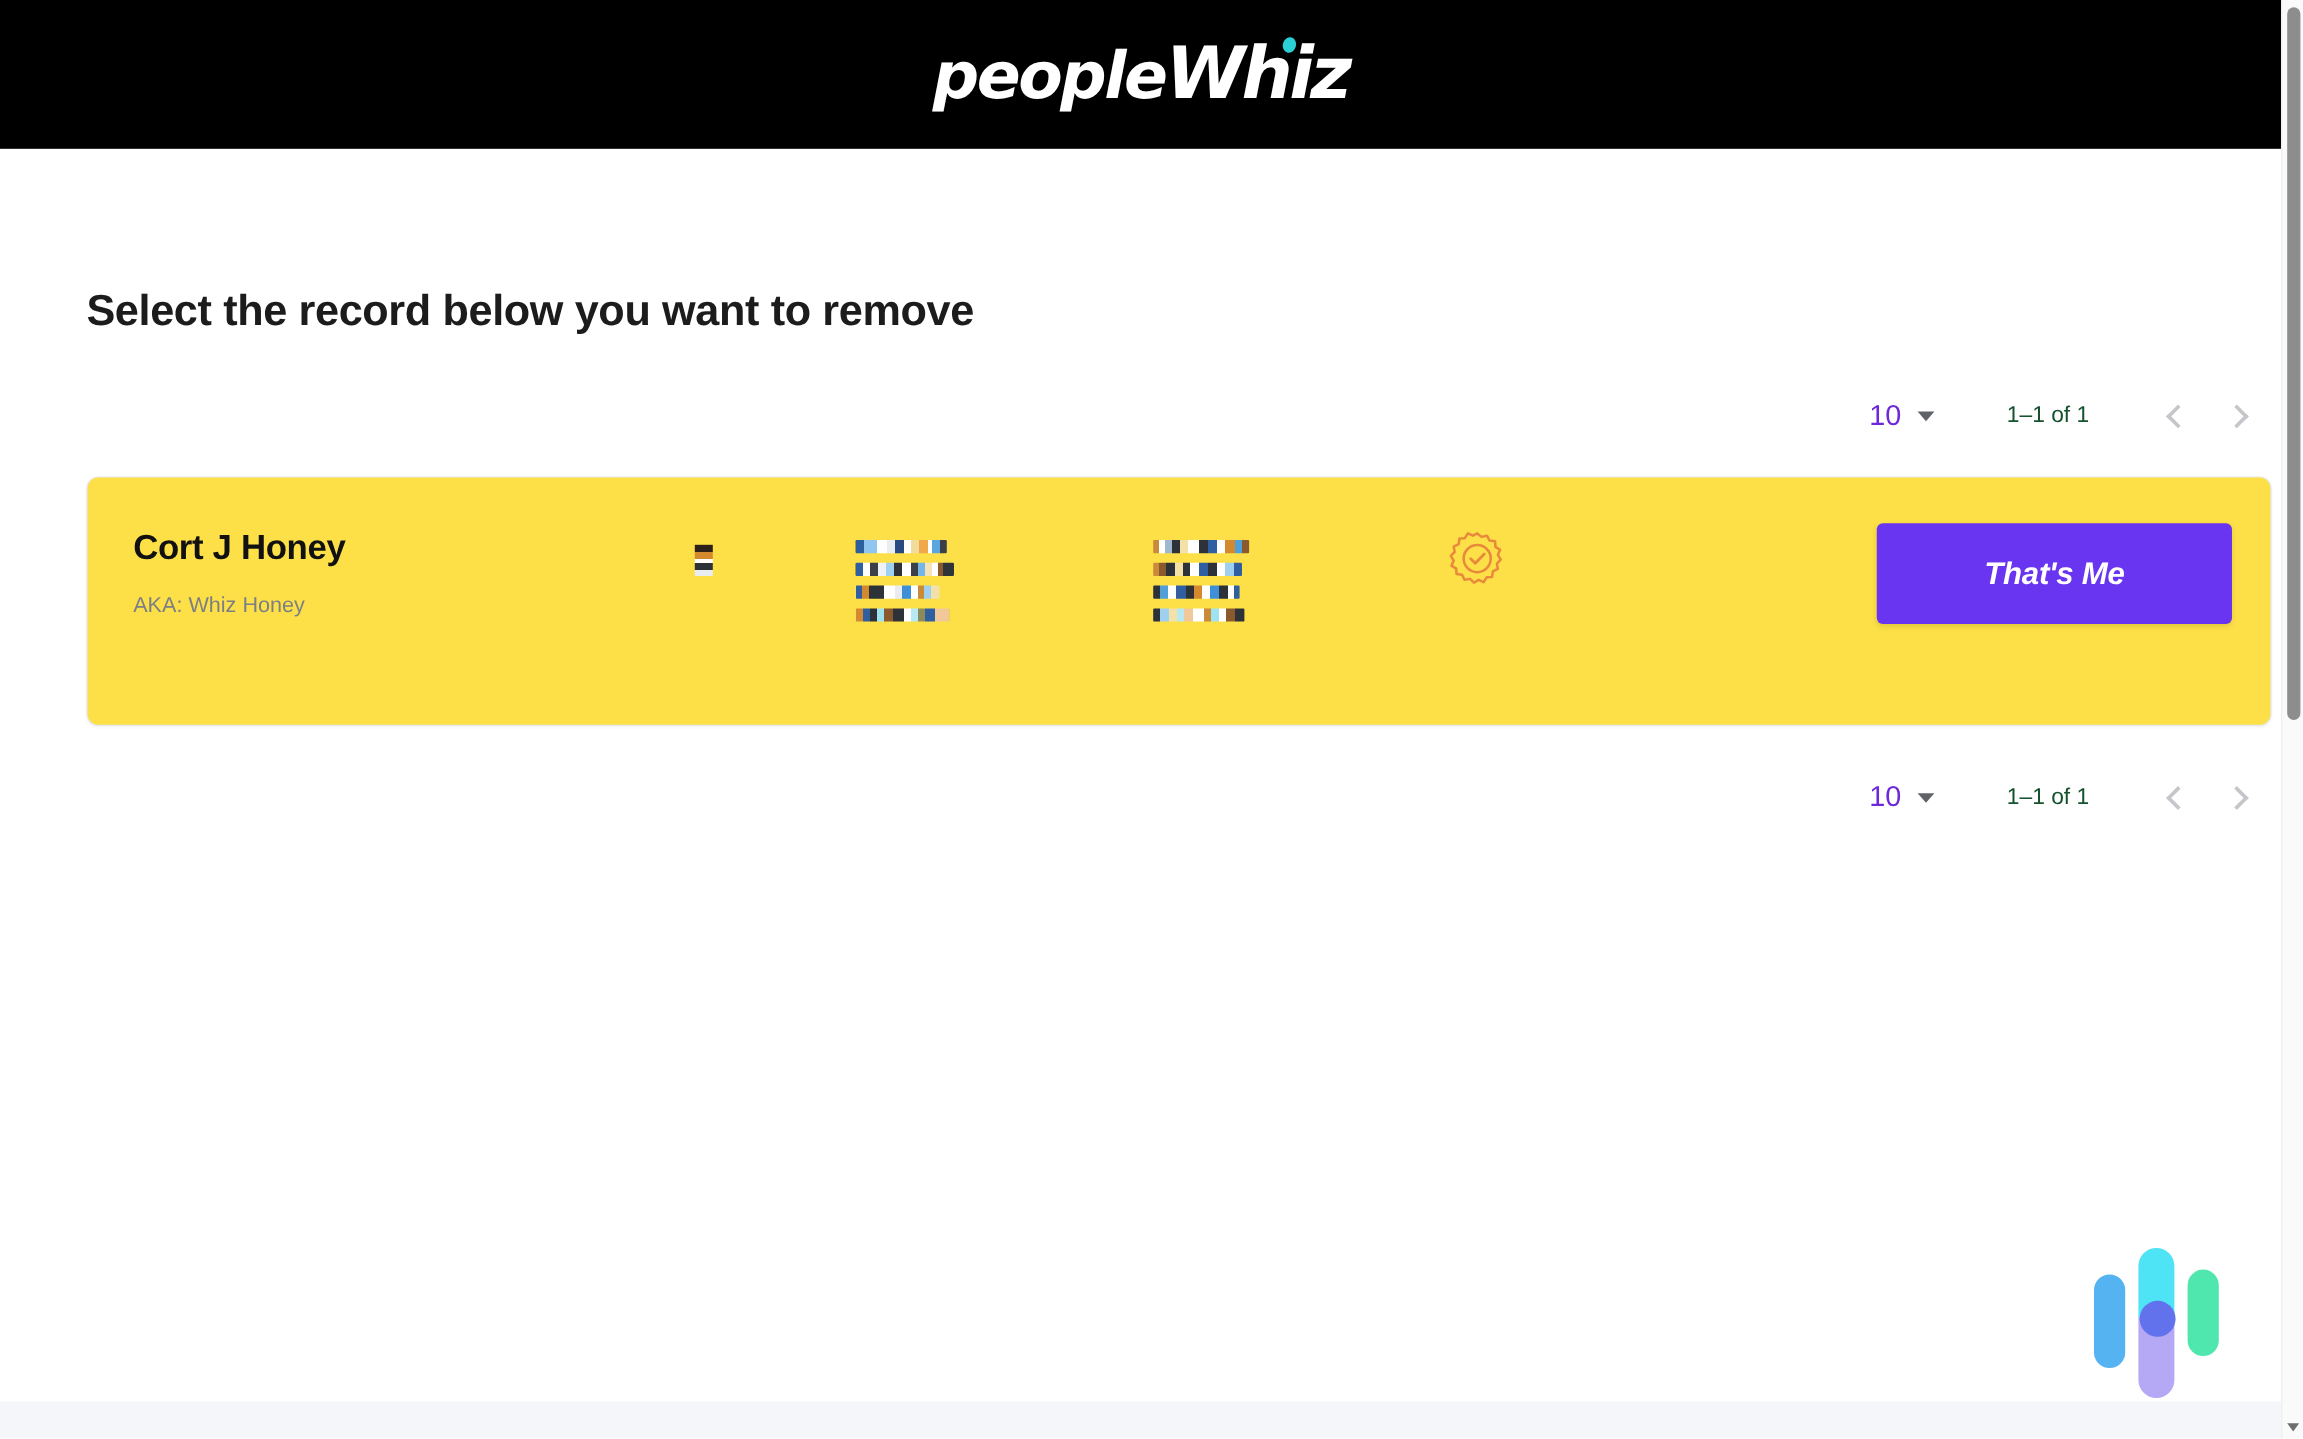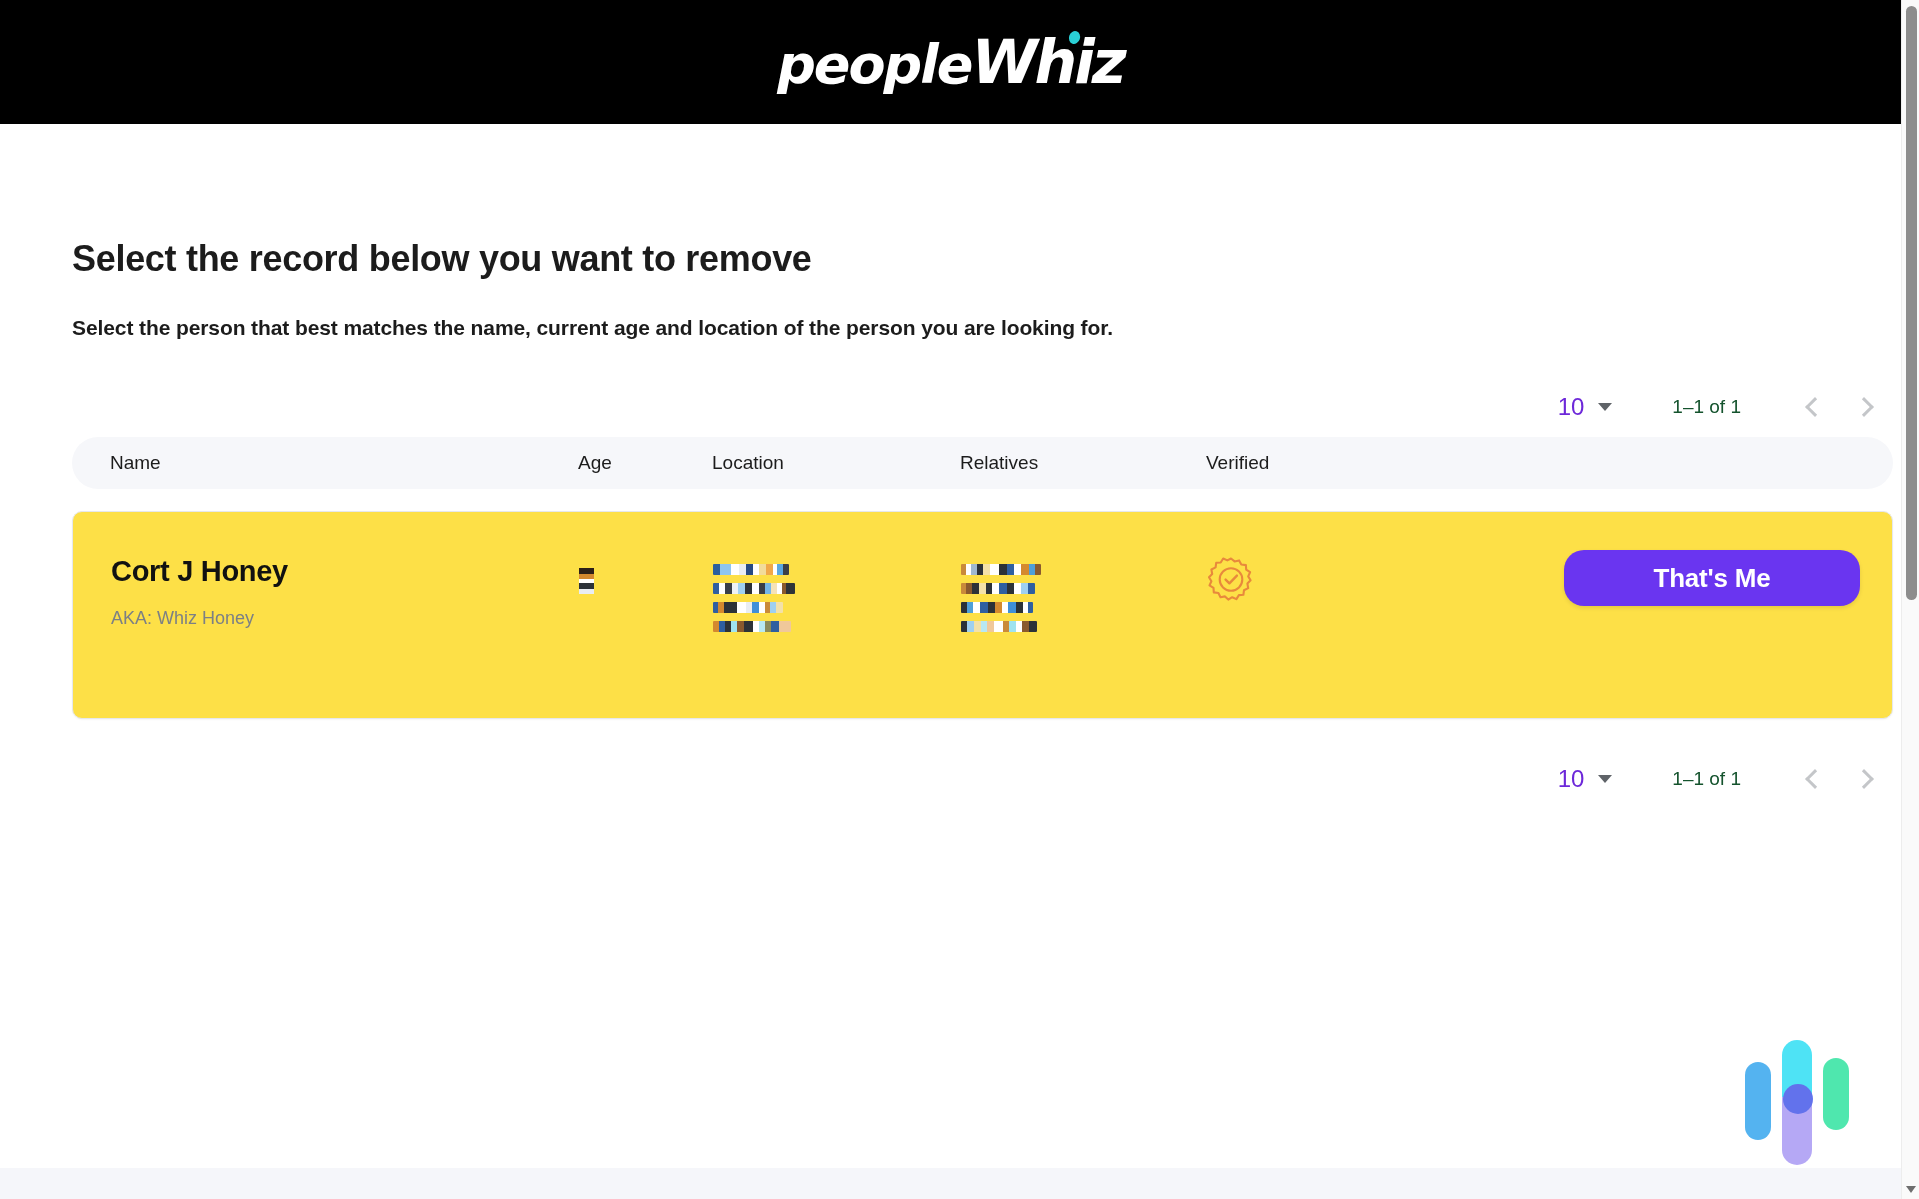--- a/index.html
+++ b/index.html
@@ -276,29 +276,30 @@
     display: flex;
     justify-content: flex-end;
     padding-top: 38px;
     padding-right: 16px;
   }
 
   .thats-me-btn {
     background: #6a35f0;
     color: #ffffff;
     border: none;
-    border-radius: 20px;
+    border-radius: 5px;
     width: 296px;
-    height: 56px;
+    height: 84px;
     font-size: 26px;
     font-weight: 700;
     font-family: "Liberation Sans", sans-serif;
     cursor: pointer;
     letter-spacing: -0.2px;
     box-shadow: 0 2px 4px rgba(0,0,0,0.10);
+    font-style: italic;
   }
 
   
   .floating-widget {
     position: absolute;
     left: 1745px;
     top: 1040px;
     width: 100px;
     height: 125px;
     cursor: pointer;
@@ -356,44 +357,35 @@
   <header class="site-header">
     <div class="logo-wrap">
       <div class="logo-text"><span>people</span><span class="logo-whiz">Whiz</span></div>
       <span class="logo-dot"></span>
     </div>
   </header>
 
   <div class="content">
 
     <h1 class="page-title">Select the record below you want to remove</h1>
-    <p class="page-subtitle">Select the person that best matches the name, current age and location of the person you are looking for.</p>
 
     <div class="paginator top">
       <div class="page-size">
         <span class="page-size-value">10</span>
         <span class="caret-down"></span>
       </div>
       <span class="range-label">1–1 of 1</span>
       <button class="nav-btn">
         <span class="chev left"></span>
       </button>
       <button class="nav-btn">
         <span class="chev right"></span>
       </button>
     </div>
 
-    <div class="table-head">
-      <div class="th col-name">Name</div>
-      <div class="th col-age">Age</div>
-      <div class="th col-location">Location</div>
-      <div class="th col-relatives">Relatives</div>
-      <div class="th col-verified">Verified</div>
-      <div class="th col-action"></div>
-    </div>
 
     <div class="row-card">
 
       <div class="td col-name">
         <span class="person-name">Cort J Honey</span>
         <span class="person-aka">AKA: Whiz Honey</span>
       </div>
 
       <div class="col-age">
         <div class="redacted-age"></div>

